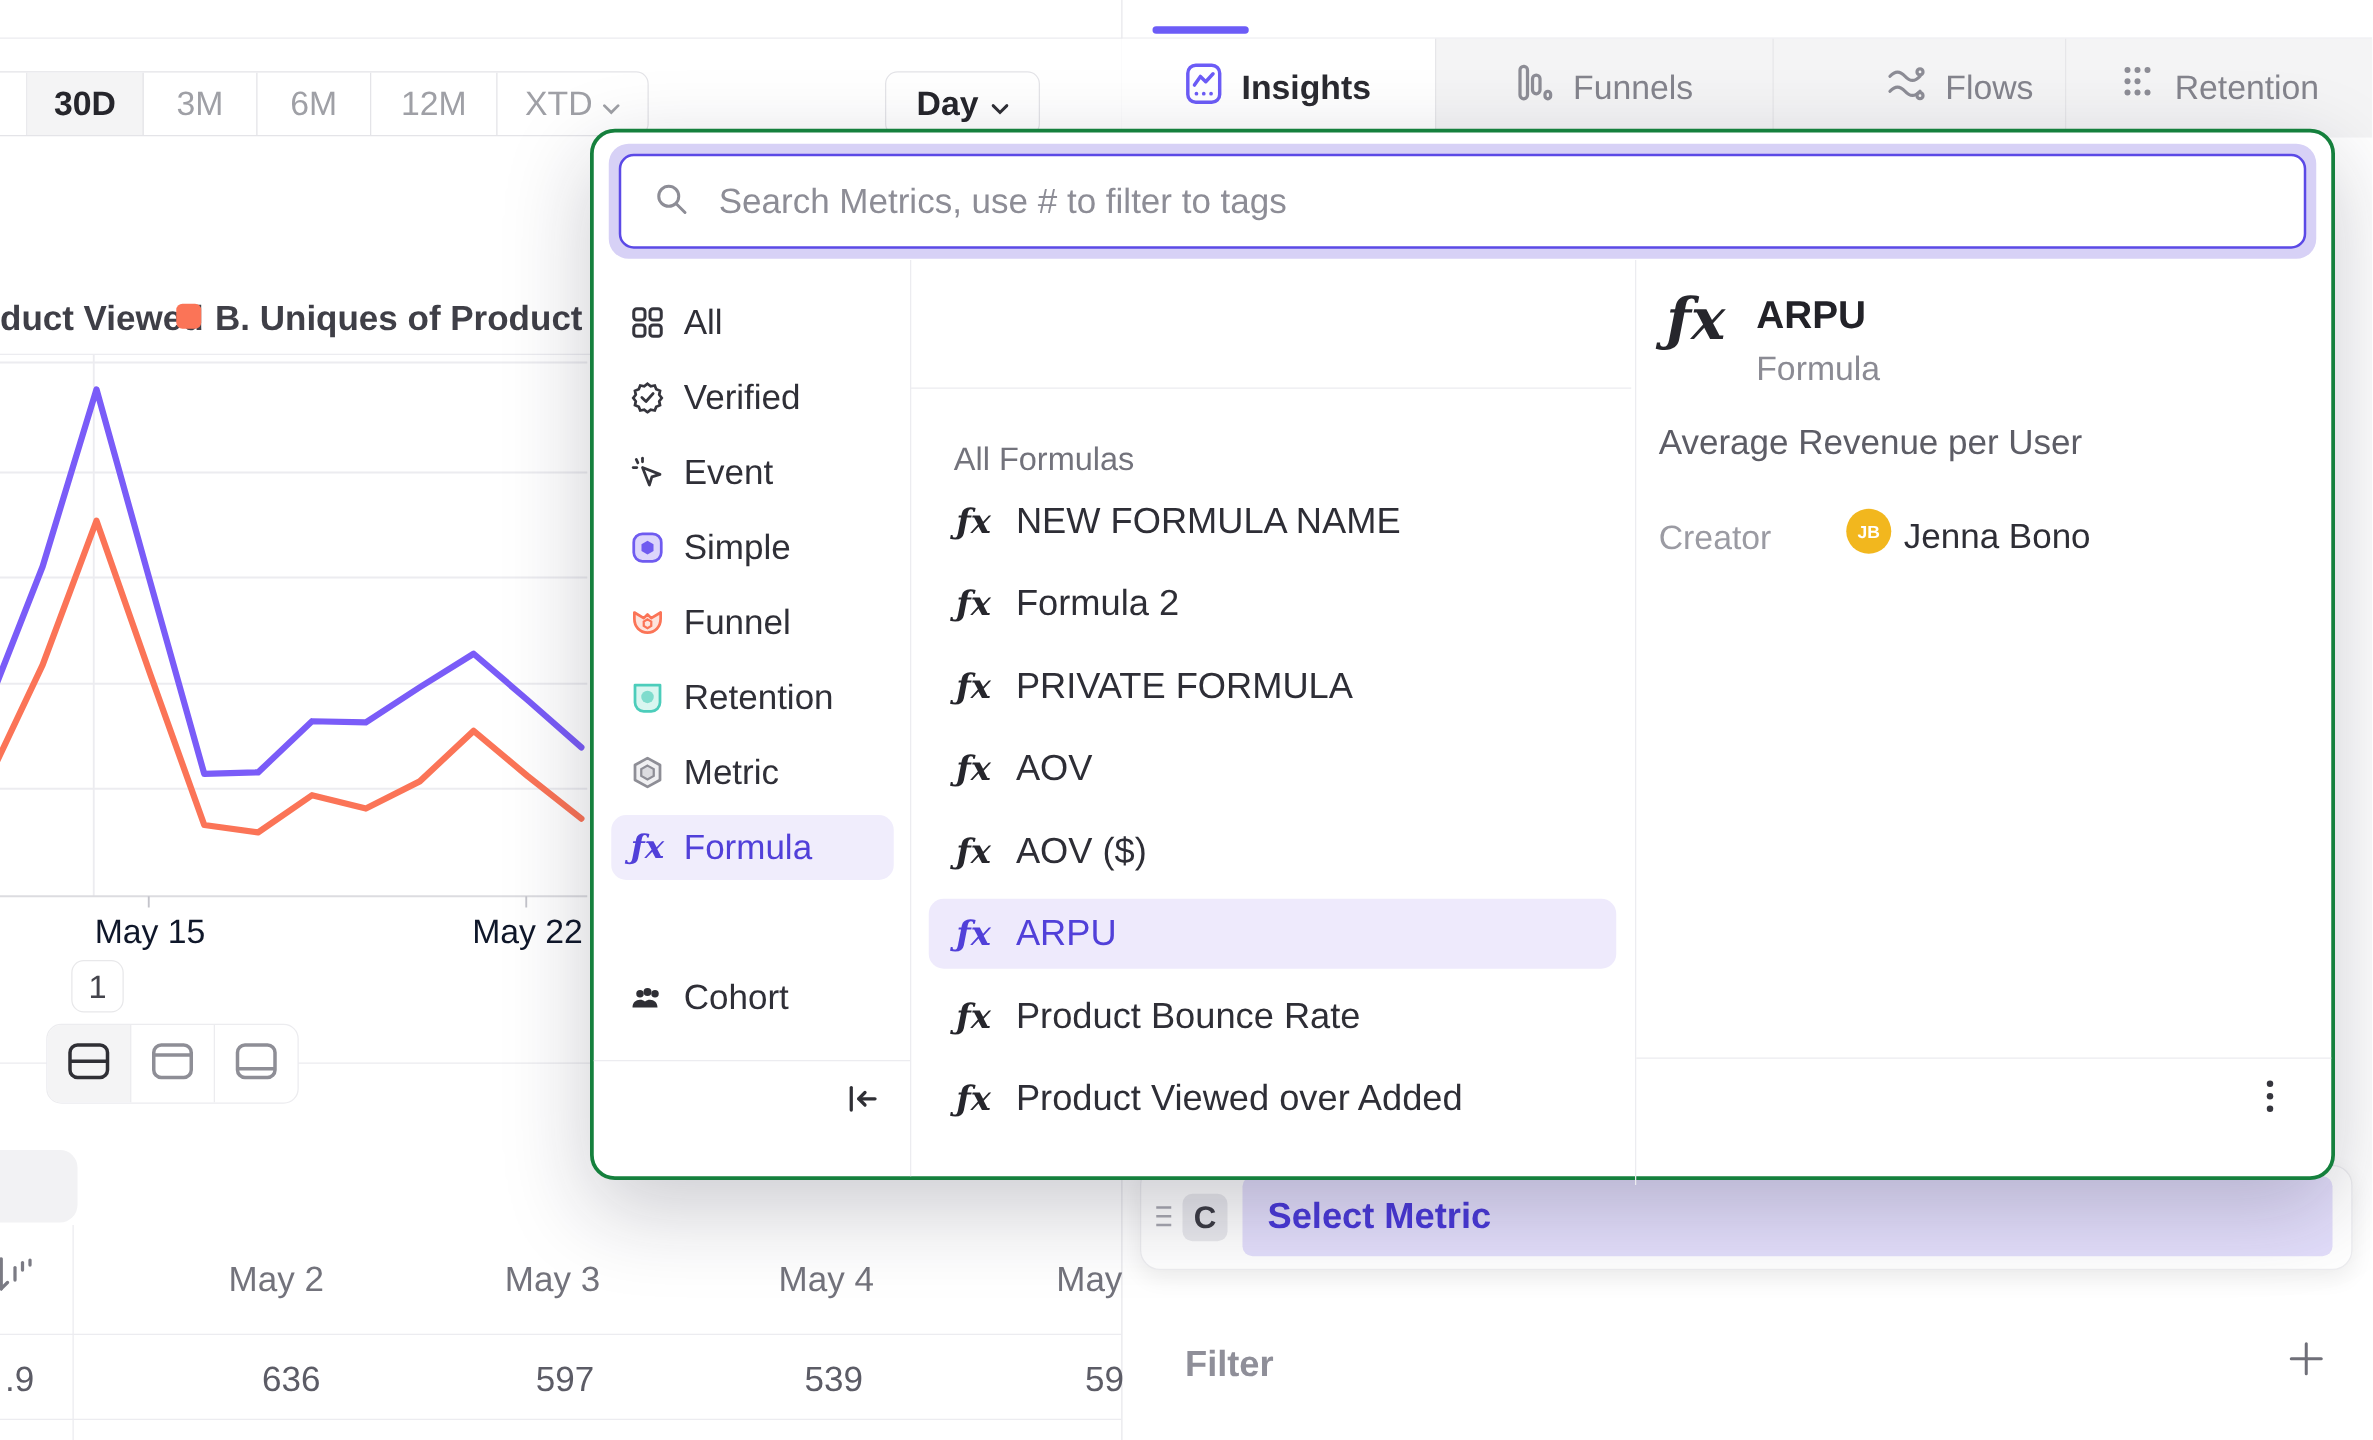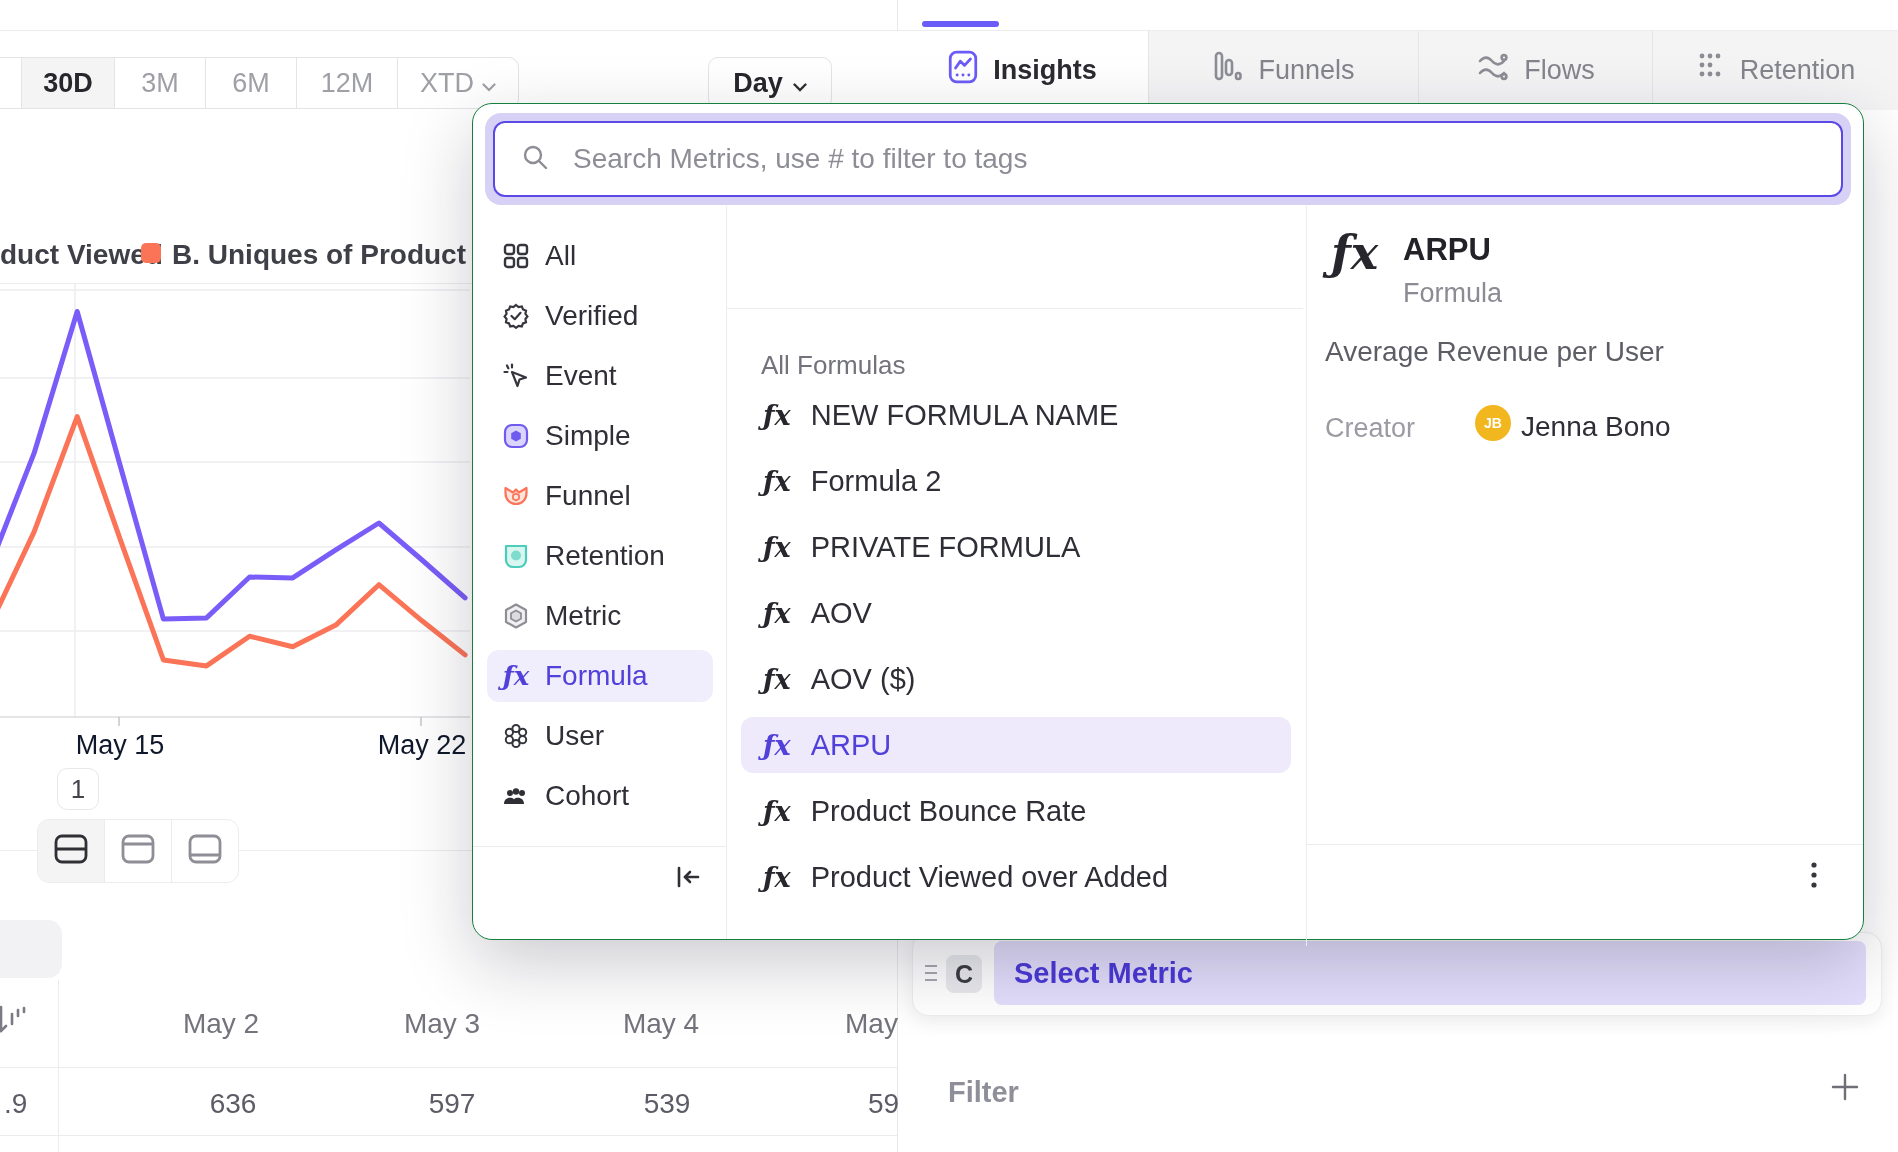--- a/index.html
+++ b/index.html
@@ -30,21 +30,21 @@
   .seg-group{position:absolute;left:37px;top:819px;height:62px;display:flex;border:1px solid #ececef;border-radius:12px;background:#fff;overflow:hidden;z-index:2;}
   .seg{width:66px;display:flex;align-items:center;justify-content:center;border-right:1px solid #ececef;cursor:pointer;}
   .seg:last-child{border-right:none;}
   .seg.sel{background:#f4f4f5;}
   .series-chip{position:absolute;left:-14px;top:920px;width:76px;height:58px;border-radius:14px;background:#f2f2f4;}
   
   .th{position:absolute;top:1008px;font-size:28px;color:#73737c;font-weight:500;text-align:center;}
   .td{position:absolute;top:1088px;font-size:28px;color:#5c5c66;text-align:center;}
   
   .modal{position:absolute;left:472px;top:103px;width:1390px;height:835px;background:#fff;border-radius:20px;
-    border:1px solid #15803d;box-shadow:0 24px 70px rgba(25,25,46,.22);z-index:10;}
+    border:3px solid #15803d;box-shadow:0 24px 70px rgba(25,25,46,.22);z-index:10;}
   .halo{position:absolute;left:12px;top:9px;width:1366px;height:92px;border-radius:16px;background:var(--halo,#d7d1f6);}
   .search-box{position:absolute;left:20px;top:17px;width:1350px;height:76px;background:#fff;border:2px solid var(--search-border,#5b49e6);
     border-radius:12px;display:flex;align-items:center;box-sizing:border-box;padding-left:26px;}
   .search-box input{border:none;outline:none;font-size:28px;color:#2f2f37;margin-left:22px;flex:1;background:transparent;
     font-family:"Liberation Sans","DejaVu Sans",sans-serif;}
   .search-box input::placeholder{color:#8d8d96;}
   .cat-item{position:absolute;left:14px;width:226px;height:52px;display:flex;align-items:center;border-radius:12px;cursor:pointer;}
   .cat-item .ic{width:26px;height:26px;margin-left:16px;display:flex;align-items:center;justify-content:center;}
   .cat-item .lb{margin-left:16px;font-size:28px;font-weight:500;color:#2f2f37;}
   .cat-item.sel{background:#f0edfc;}
@@ -95,21 +95,21 @@
     <span>Insights</span>
   </div>
   <div class="tab gray" style="left:1148px;width:270px;">
     <span><svg width="30" height="32" viewBox="0 0 30 32" fill="none" stroke="#8d8d96" stroke-width="2.6">
           <rect x="3" y="2" width="6" height="26" rx="3"></rect>
           <rect x="13" y="9" width="6" height="15" rx="3"></rect>
           <rect x="23" y="22" width="4.5" height="6" rx="2.2"></rect>
         </svg></span>
     <span>Funnels</span>
   </div>
-  <div class="tab gray" style="left:1418px;width:234px;">
+  <div class="tab gray" style="left:1418px;width:234px;padding-left:32px;">
     <span><svg width="32" height="28" viewBox="0 0 32 28" fill="none" stroke="#8d8d96" stroke-width="2.6" stroke-linecap="round">
           <path d="M3 8 C7 3.5 11 3.5 15 8 S23 12.5 27 8"></path>
           <circle cx="27" cy="4.5" r="2.4"></circle>
           <path d="M3 20 C7 15.5 11 15.5 15 20 S23 24.5 27 20"></path>
           <circle cx="27" cy="23.5" r="2.4"></circle>
         </svg></span>
     <span>Flows</span>
   </div>
   <div class="tab gray" style="left:1652px;width:246px;">
     <span><svg width="28" height="30" viewBox="0 0 28 30" fill="#8d8d96">
@@ -317,33 +317,20 @@
             <polygon points="13,1.5 23,7 23,19 13,24.5 3,19 3,7" fill="#f0f0f2" stroke="#8e8e96" stroke-width="2.2" stroke-linejoin="round"></polygon>
             <polygon points="13,7.5 18,10.3 18,15.7 13,18.5 8,15.7 8,10.3" fill="#dcdce0" stroke="#8e8e96" stroke-width="1.8"></polygon>
           </svg>
         </span>
       <span class="lb">Metric</span>
     </div>
     <div class="cat-item sel" style="top:546px;">
       <span class="ic fx" style="font-size:26px;color:#5140d9;">ƒx</span>
       <span class="lb">Formula</span>
     </div>
-    <div class="cat-item" style="top:606px;">
-      <span class="ic">
-          <svg width="26" height="26" viewBox="0 0 26 26" fill="#fff" stroke="#35353d" stroke-width="2">
-            <circle cx="13" cy="5.5" r="3.6"></circle>
-            <circle cx="19.6" cy="9.3" r="3.6"></circle>
-            <circle cx="19.6" cy="16.7" r="3.6"></circle>
-            <circle cx="13" cy="20.5" r="3.6"></circle>
-            <circle cx="6.4" cy="16.7" r="3.6"></circle>
-            <circle cx="6.4" cy="9.3" r="3.6"></circle>
-          </svg>
-        </span>
-      <span class="lb">User</span>
-    </div>
     <div class="cat-item" style="top:666px;">
       <span class="ic">
           <svg width="26" height="26" viewBox="0 0 26 26" fill="#2f2f35">
             <circle cx="7" cy="10" r="3"></circle>
             <circle cx="19" cy="10" r="3"></circle>
             <circle cx="13" cy="8.5" r="3.2"></circle>
             <path d="M1 21 c0-4 2.7-6.2 6-6.2 1.5 0 2.9.5 4 1.4 1.1-.9 2.5-1.4 4-1.4 3.3 0 6 2.2 6 6.2 Z"></path>
           </svg>
         </span>
       <span class="lb">Cohort</span>

